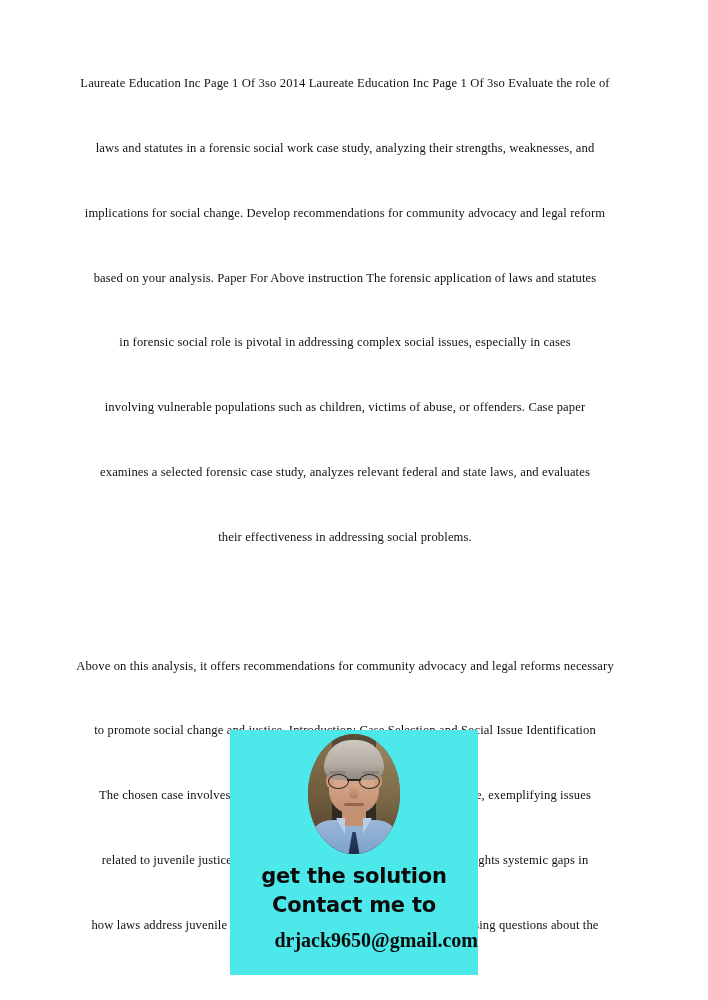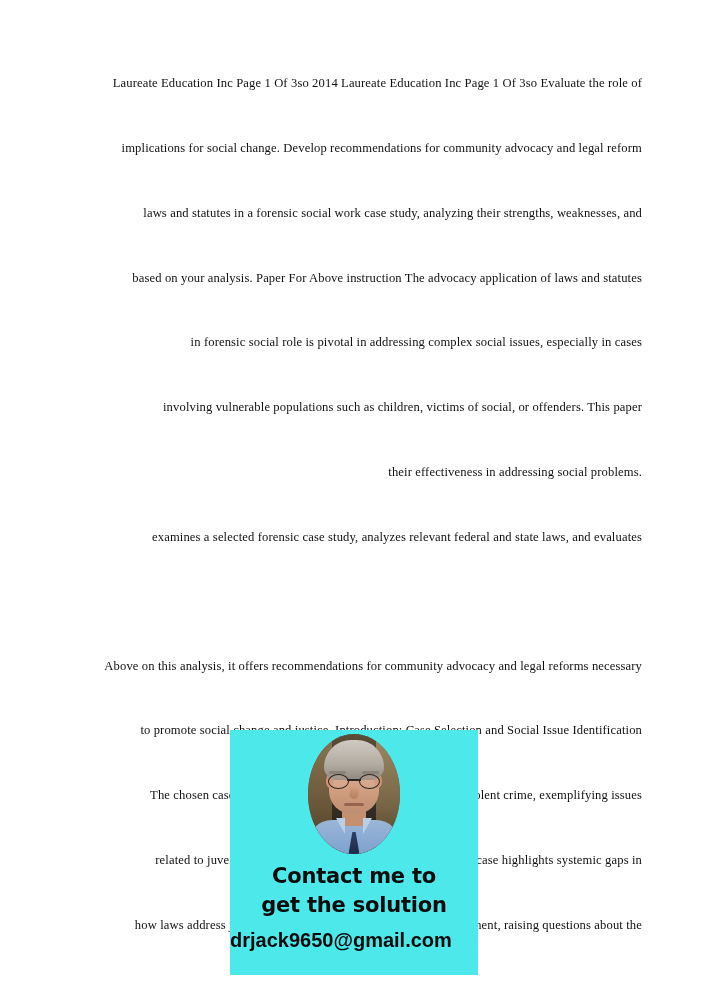--- a/index.html
+++ b/index.html
@@ -27,21 +27,21 @@
     left: 48px;
     top: 30px;
     width: 594px;
   }
 
   .para {
     margin: 0 0 21px 0;
     font-size: 12.6px;
     line-height: 21.6px;
     color: #111111;
-    text-align: right;
+    text-align: center;
     white-space: pre-wrap;
     letter-spacing: 0.01em;
   }
 
   .para .ln {
     display: block;
     white-space: pre;
   }
 
   
@@ -175,45 +175,45 @@
   .contact-line {
     font-family: "DejaVu Sans", "Liberation Sans", sans-serif;
     font-weight: bold;
     font-size: 21px;
     line-height: 29px;
     color: #0b0b0b;
     letter-spacing: -0.2px;
   }
   #contact-email {
     margin-top: 8px;
-    font-family: Liberation Sans, sans-serif;
+    font-family: Liberation Serif, serif;
     font-weight: bold;
     font-size: 20px;
     line-height: 24px;
     color: #0b0b0b;
-    text-align: left;
+    text-align: right;
     width: 100%;
   }
 </style>
 </head>
 <body>
 
 <div id="page">
 
   <div id="doc-body">
 
     <p class="para">
       <span class="ln">Laureate Education Inc Page 1 Of 3so 2014 Laureate Education Inc Page 1 Of 3so Evaluate the role of</span>
+      <span class="ln">laws and statutes in a forensic social work case study, analyzing their strengths, weaknesses, and</span>
       <span class="ln">implications for social change. Develop recommendations for community advocacy and legal reform</span>
-      <span class="ln">laws and statutes in a forensic social work case study, analyzing their strengths, weaknesses, and</span>
-      <span class="ln">based on your analysis. Paper For Above instruction The advocacy application of laws and statutes</span>
+      <span class="ln">based on your analysis. Paper For Above instruction The forensic application of laws and statutes</span>
       <span class="ln">in forensic social role is pivotal in addressing complex social issues, especially in cases</span>
-      <span class="ln">involving vulnerable populations such as children, victims of social, or offenders. This paper</span>
+      <span class="ln">involving vulnerable populations such as children, victims of abuse, or offenders. Case paper</span>
+      <span class="ln">examines a selected forensic case study, analyzes relevant federal and state laws, and evaluates</span>
       <span class="ln">their effectiveness in addressing social problems.</span>
-      <span class="ln">examines a selected forensic case study, analyzes relevant federal and state laws, and evaluates</span>
     </p>
 
     <p class="para">
       <span class="ln">Above on this analysis, it offers recommendations for community advocacy and legal reforms necessary</span>
       <span class="ln">to promote social change and justice. Introduction: Case Selection and Social Issue Identification</span>
       <span class="ln">The chosen case involves a juvenile offender charged with a violent crime, exemplifying issues</span>
       <span class="ln">related to juvenile justice, recidivism, and rehabilitation. This case highlights systemic gaps in</span>
       <span class="ln">how laws address juvenile offenders’ rehabilitation versus punishment, raising questions about the</span>
       
       
@@ -241,21 +241,21 @@
         <b></b>
       </div>
       <div class="nose"></div>
       <div class="mouth"></div>
       <div class="collar-l"></div>
       <div class="collar-r"></div>
       <div class="tie"></div>
     </div>
 
     <div id="contact-lines">
+      <div class="contact-line">get the solution</div>
       <div class="contact-line">Contact me to</div>
-      <div class="contact-line">get the solution</div>
     </div>
 
     <div id="contact-email">drjack9650@gmail.com</div>
 
   </div>
 
 </div>
 
 </body></html>

